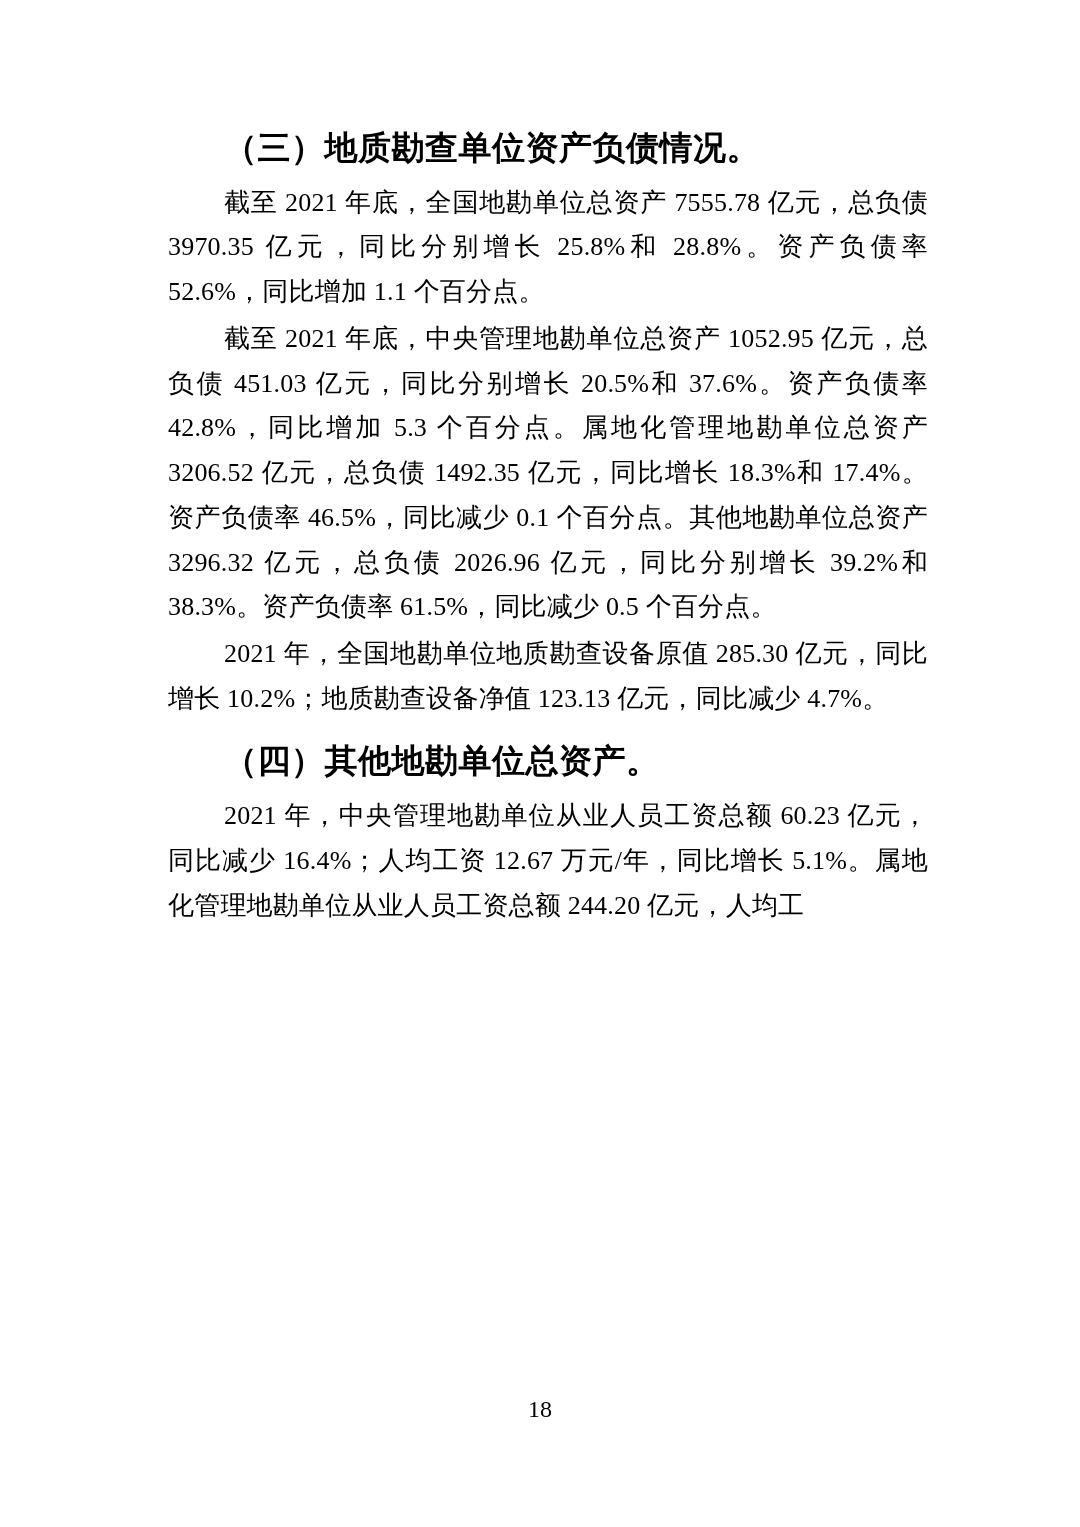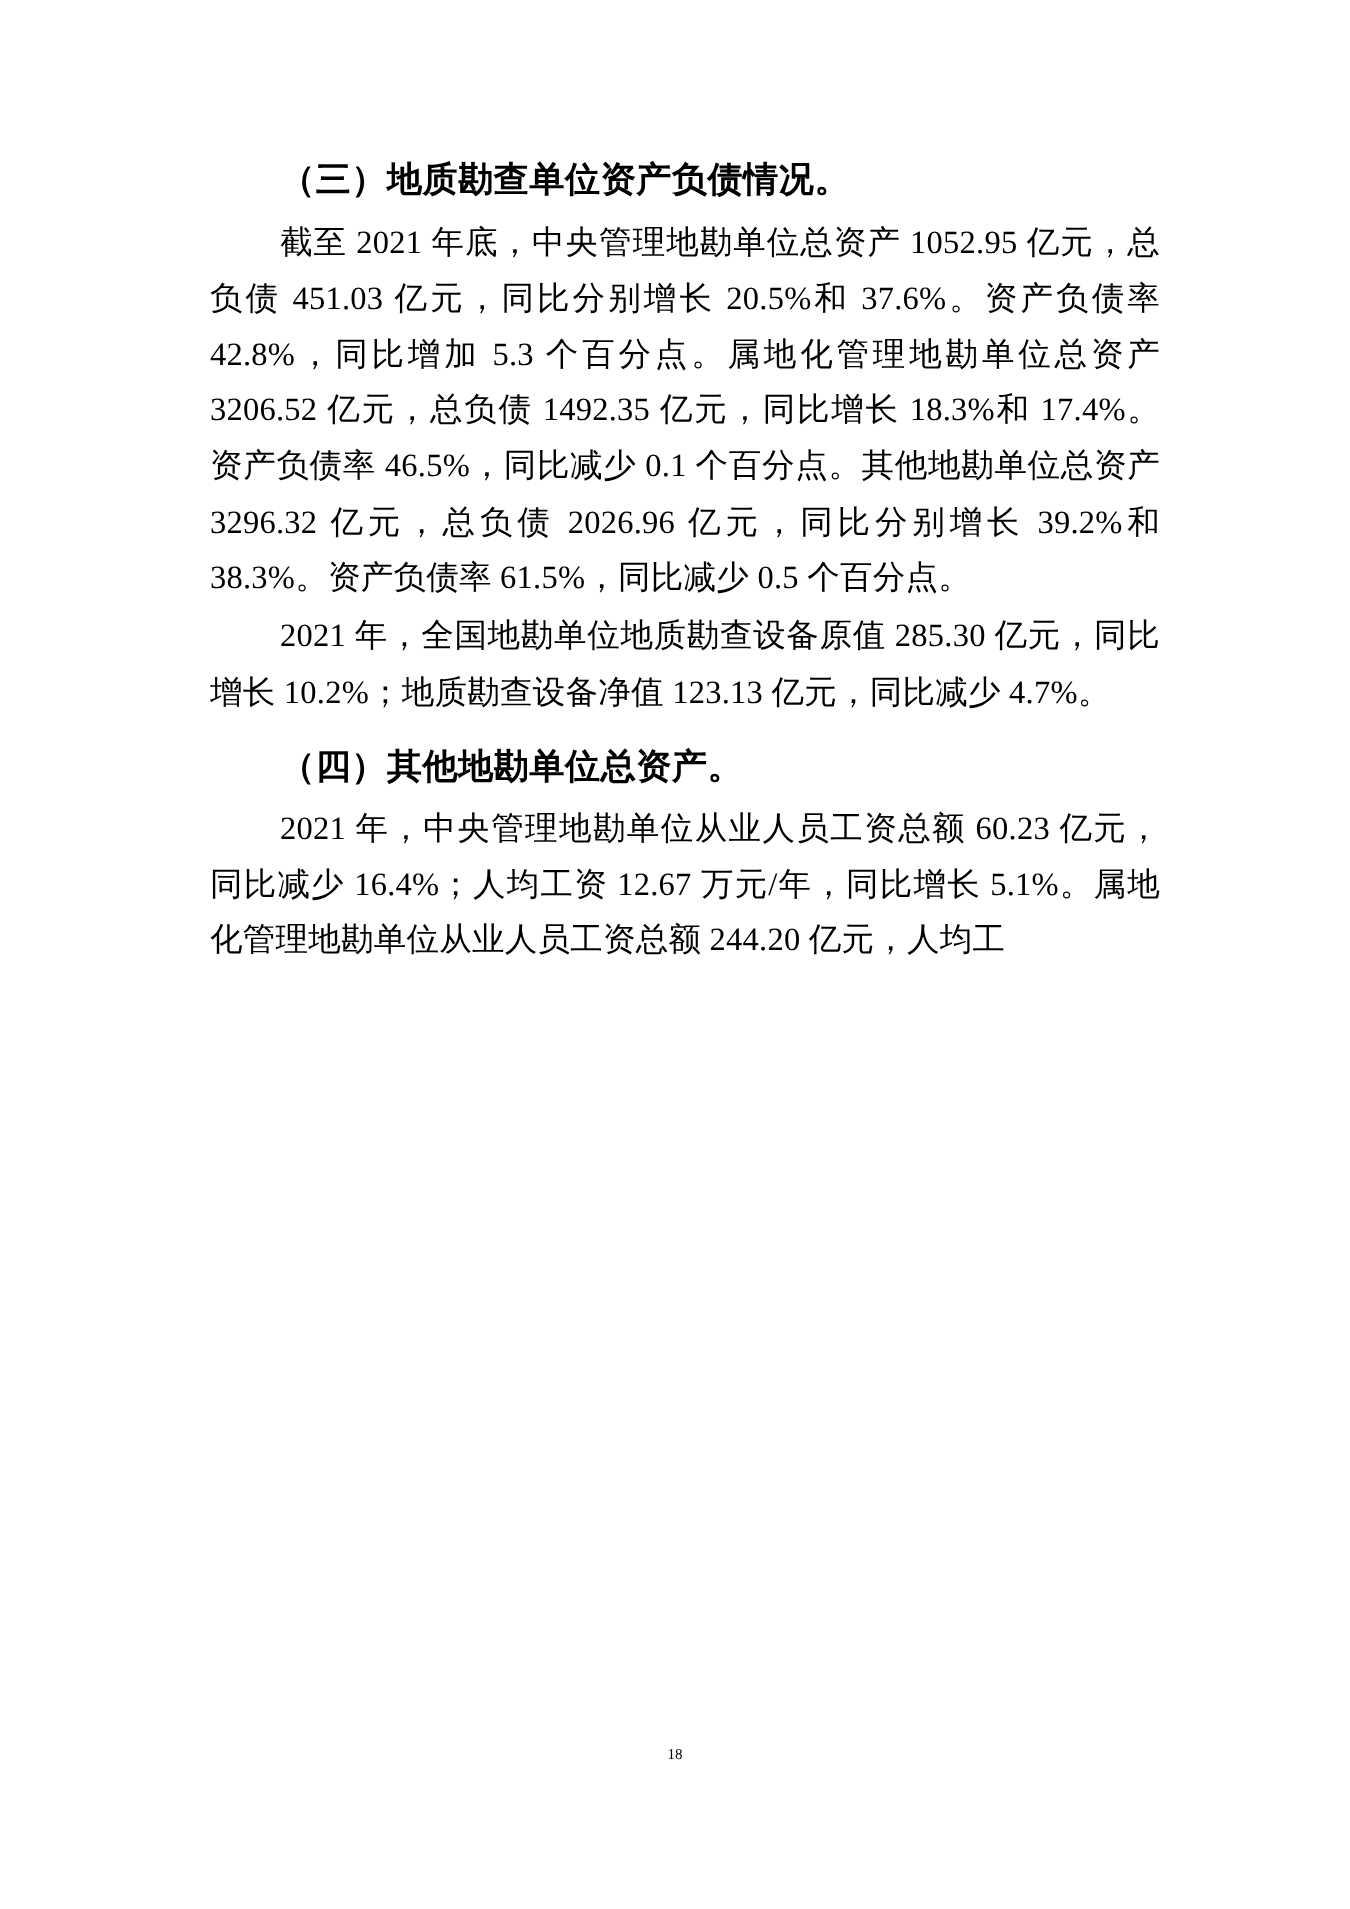--- a/index.html
+++ b/index.html
@@ -19,21 +19,21 @@
   }
   .content {
     position: absolute;
     left: 168px;
     top: 120px;
     width: 760px;
   }
   .heading {
     font-family: "DejaVu Serif", serif;
     font-weight: bold;
-    font-size: 28px;
+    font-size: 33px;
     line-height: 1.72;
     margin: 0 0 4px 0;
     text-indent: 56px;
     letter-spacing: 0.5px;
   }
   .para {
     font-size: 26px;
     line-height: 1.72;
     margin: 0 0 2px 0;
     text-indent: 56px;
@@ -41,32 +41,33 @@
     text-justify: inter-ideograph;
     letter-spacing: 0.2px;
   }
   .spacer-sm { height: 10px; }
   .page-number {
     position: absolute;
     left: 0;
     right: 0;
     top: 1396px;
     text-align: center;
-    font-size: 12px;
+    font-size: 24px;
     font-family: "Liberation Serif", serif;
   }
 </style>
 </head>
 <body>
 
 <div class="page">
   <div class="content">
 
     <h2 class="heading">（三）地质勘查单位资产负债情况。</h2>
 
+    <p class="para">截至 2021 年底，全国地勘单位总资产 7555.78 亿元，总负债 3970.35 亿元，同比分别增长 25.8%和 28.8%。资产负债率 52.6%，同比增加 1.1 个百分点。</p>
 
     <p class="para">截至 2021 年底，中央管理地勘单位总资产 1052.95 亿元，总负债 451.03 亿元，同比分别增长 20.5%和 37.6%。资产负债率 42.8%，同比增加 5.3 个百分点。属地化管理地勘单位总资产 3206.52 亿元，总负债 1492.35 亿元，同比增长 18.3%和 17.4%。资产负债率 46.5%，同比减少 0.1 个百分点。其他地勘单位总资产 3296.32 亿元，总负债 2026.96 亿元，同比分别增长 39.2%和 38.3%。资产负债率 61.5%，同比减少 0.5 个百分点。</p>
 
     <p class="para">2021 年，全国地勘单位地质勘查设备原值 285.30 亿元，同比增长 10.2%；地质勘查设备净值 123.13 亿元，同比减少 4.7%。</p>
 
     <div class="spacer-sm"></div>
 
     <h2 class="heading">（四）其他地勘单位总资产。</h2>
 
 

